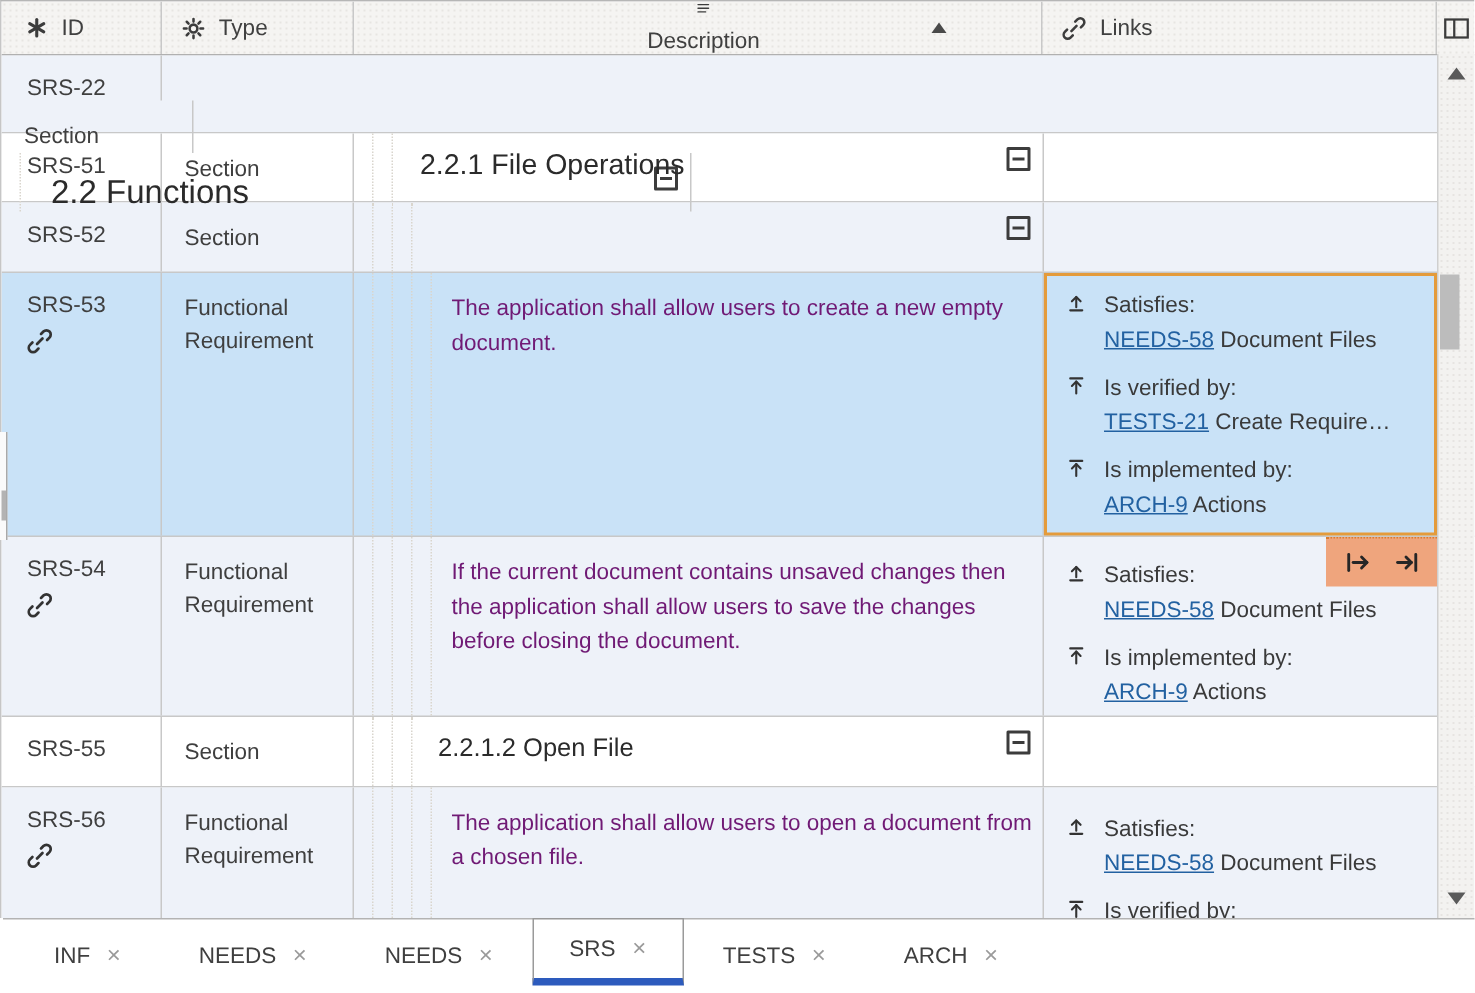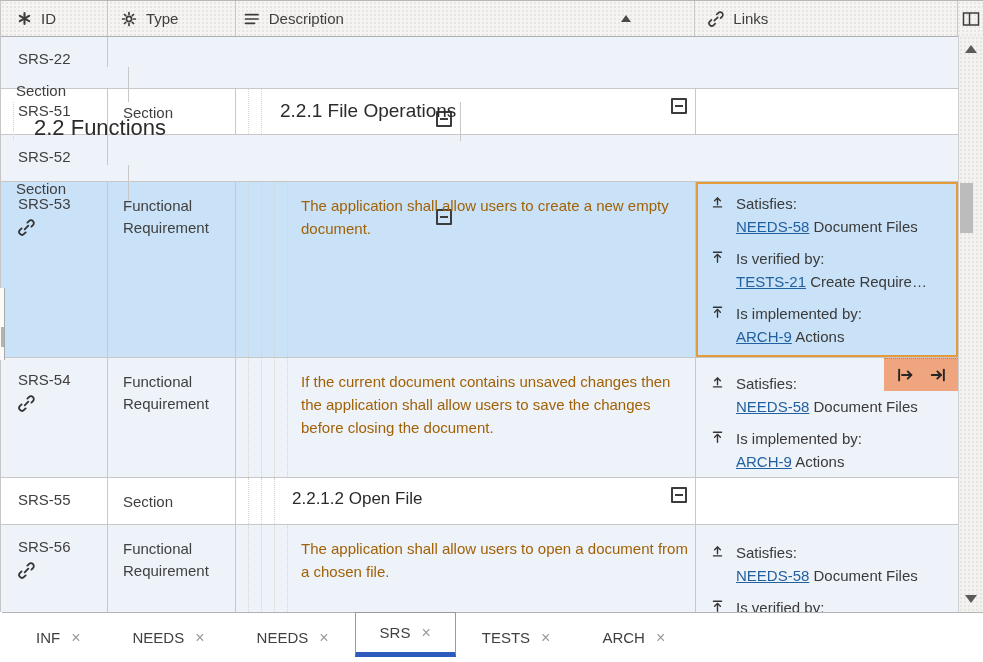--- a/index.html
+++ b/index.html
@@ -12,48 +12,48 @@
   .app { position:relative; width:983px; height:662px; }
 
   
   .grid { position:absolute; left:0; top:0; width:983px; height:612px;
           border-top:1px solid #b6b6b6; border-left:1px solid #c6c6c6; overflow:hidden; }
   .hdr { display:flex; height:36px; background:#f5f4f2;
          background-image:radial-gradient(#e7e5e2 1px, transparent 1px); background-size:4px 4px;
          border-bottom:1px solid #b0b0b0; }
   .hcell { display:flex; align-items:center; gap:9px; padding-left:16px;
            border-right:1px solid #c8c8c8; font-size:15px; color:#404040; position:relative; }
-  .hc-id{width:107px;} .hc-type{width:128px; padding-left:13px;} .hc-desc{width:460px; padding-left:8px;}
+  .hc-id{width:107px;} .hc-type{width:128px; padding-left:13px;} .hc-desc{width:460px; padding-left:8px;flex-direction:column;}
   .hc-links{width:263px; padding-left:13px;} .hc-tools{width:25px; border-right:none; padding-left:0; justify-content:center;}
   .sort-asc { position:absolute; right:63px; top:14px; width:0; height:0;
               border-left:5px solid transparent; border-right:5px solid transparent;
               border-bottom:7px solid #4a4a4a; }
 
   .row { display:flex; border-bottom:1px solid #c8c8c8; background:#fff; }
   .row.alt { background:#eef2f9; }
   .row.sel { background:#c9e2f7; }
   .cell { border-right:1px solid #c8c8c8; position:relative; }
   .c-id{width:107px; padding:13px 4px 0 17px; font-size:15px; color:#3f3f3f;}
   .c-type{width:128px; padding:13px 10px 0 15px; font-size:15px; line-height:22px; color:#3f3f3f;}
   .c-desc{width:460px;}
   .c-links{width:263px; font-size:15px; line-height:23px;}
 
-  .r0{height:52px;flex-direction:column;} .r1{height:46px;} .r2{height:47px;flex-direction:column;} .r3{height:176px;}
+  .r0{height:52px;flex-direction:column;} .r1{height:46px;} .r2{height:47px;} .r3{height:176px;}
   .r4{height:120px;} .r5{height:47px;} .r6{height:89px; border-bottom:none;}
 
   .chain-under { margin:7px 0 0 0; }
 
   
   .g { position:absolute; top:0; bottom:0; width:0; border-left:1px dotted #d9d5cd; }
   .g1{left:12px;} .g2{left:25px;} .g3{left:38px;} .g4{left:51px;}
   .hx { color:#2b2b2b; white-space:nowrap; }
   .h1 { font-size:22px; padding:13px 0 0 33px; }
   .h2 { font-size:19px; padding:11px 0 0 44px; }
   .h3 { font-size:17px; padding:11px 0 0 56px; }
-  .desc-txt { font-size:15px; line-height:23px; color:#a16207; padding:12px 2px 0 65px; }
+  .desc-txt { font-size:15px; line-height:23px; color:#701a75; padding:12px 2px 0 65px; }
   .collapse { position:absolute; right:8px; top:9px; width:16px; height:16px;
               border:2px solid #3c3c3c; border-radius:1px; background:transparent; }
   .collapse::after { content:""; position:absolute; left:2px; right:2px; top:4.5px;
                      border-top:2px solid #3c3c3c; }
 
   
   .links-body { padding:14px 4px 0 13px; }
   .links-body.tight { padding-top:10px; }
   .links-body.low { padding-top:16px; }
   .lgroup { display:flex; margin-bottom:9px; }

